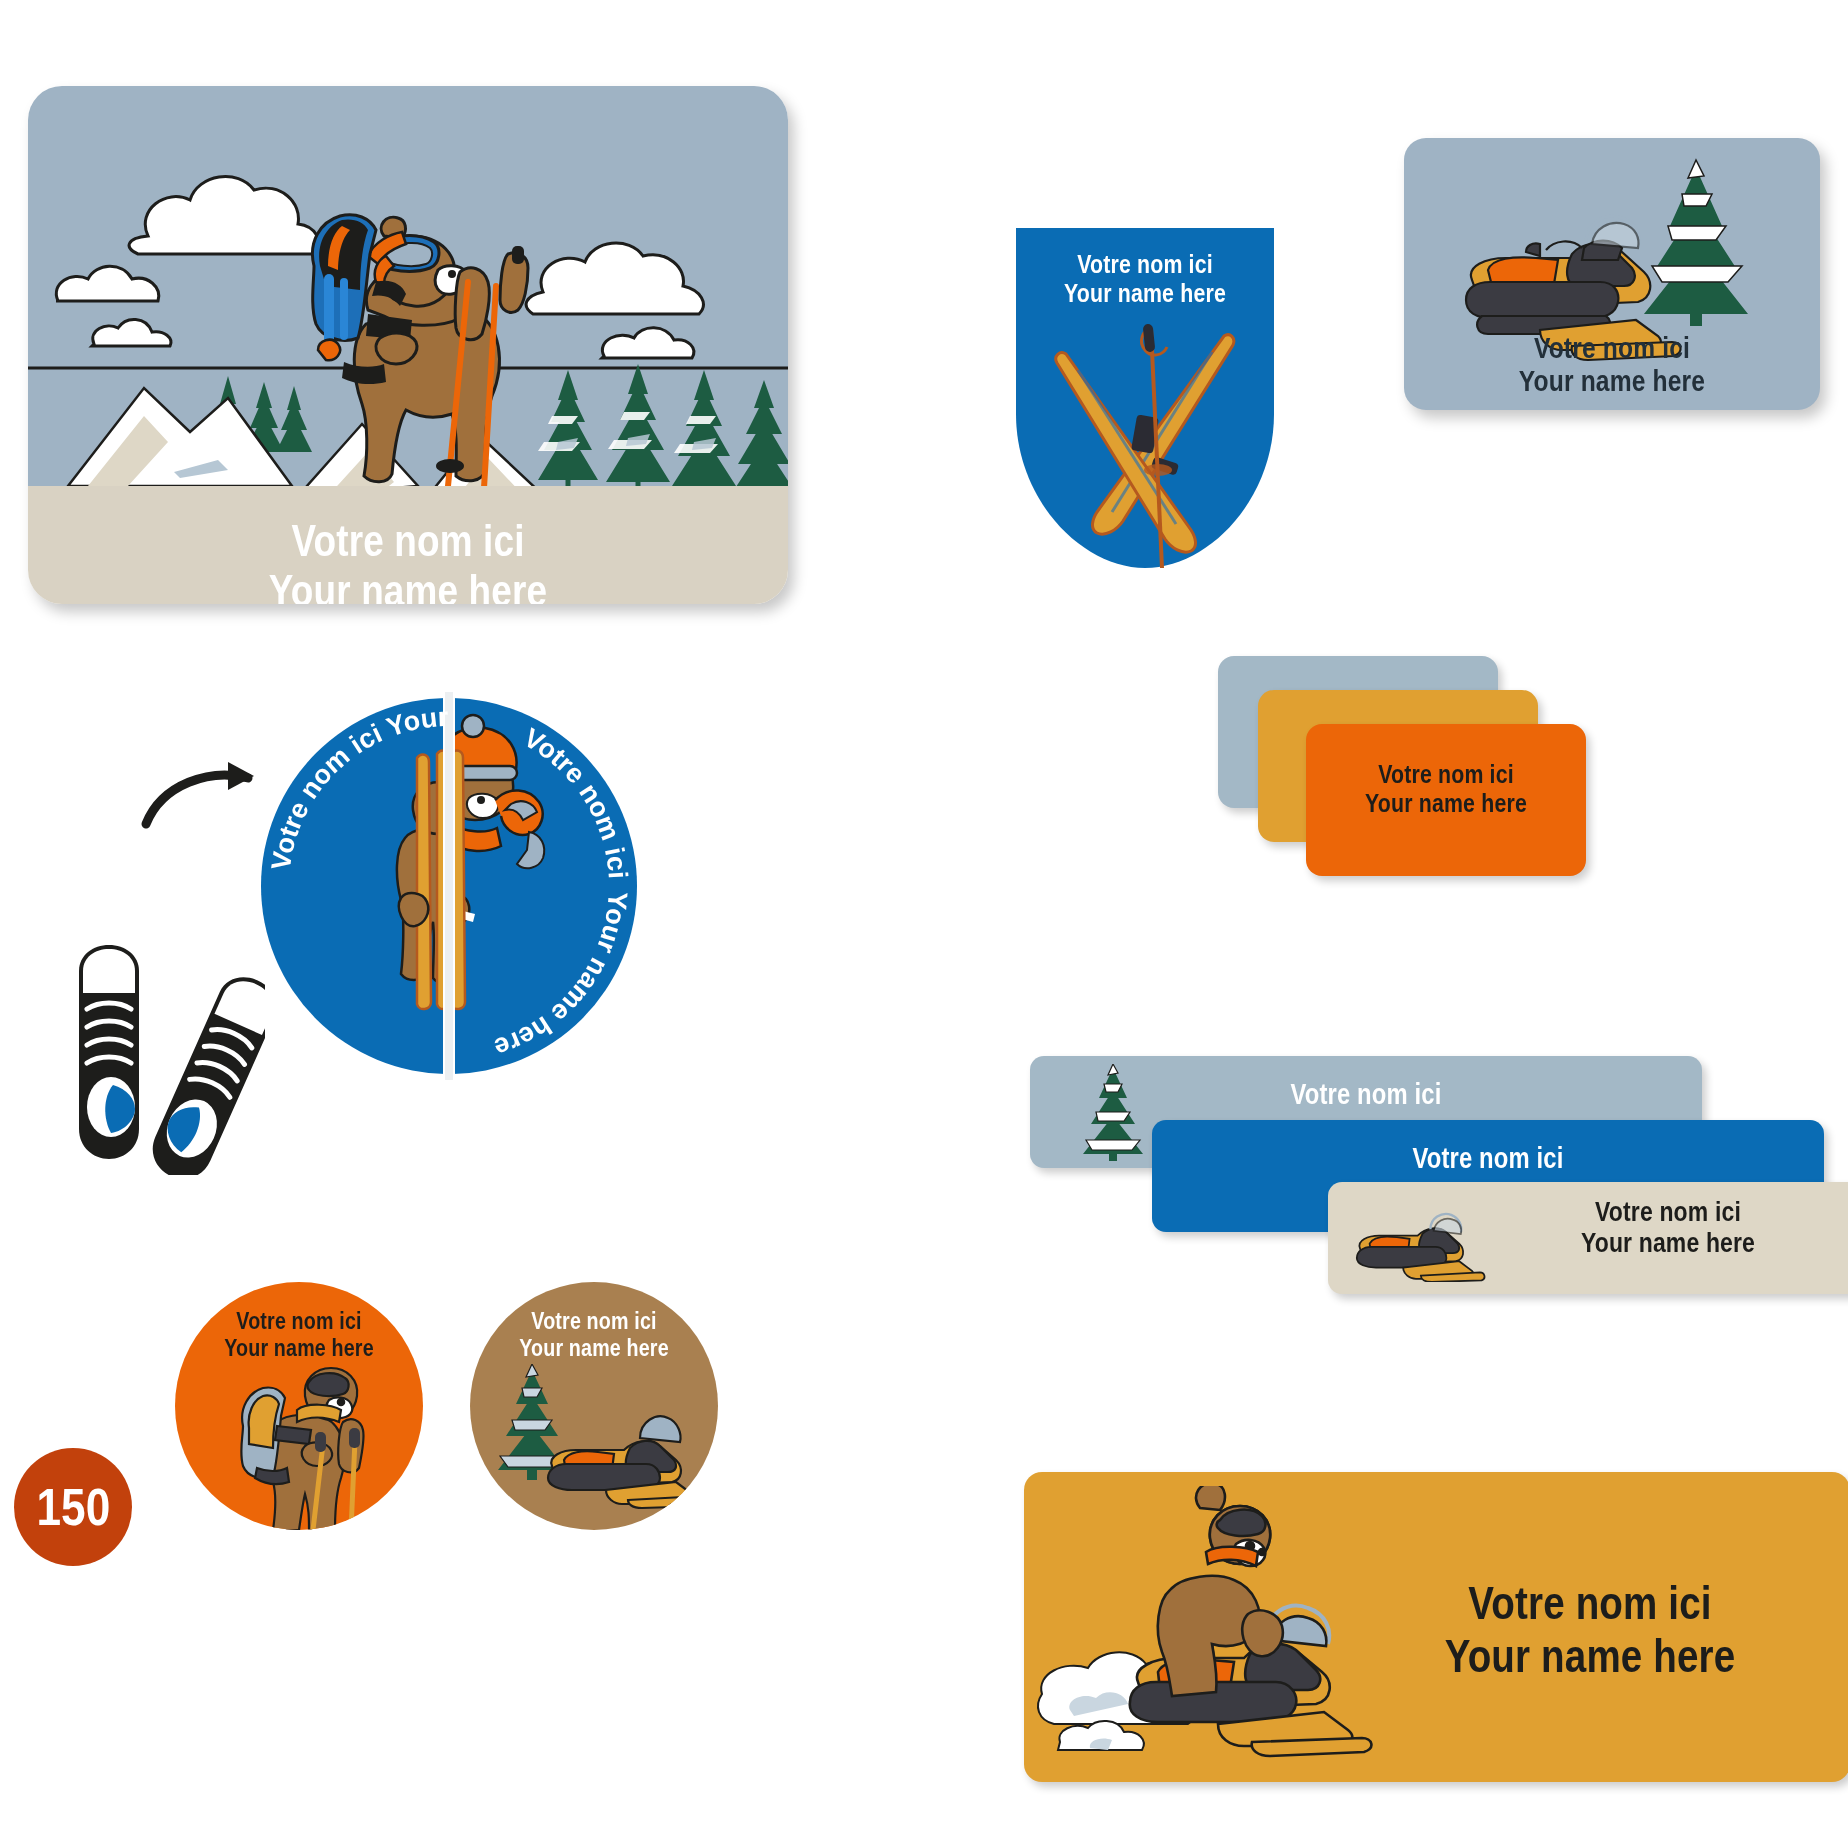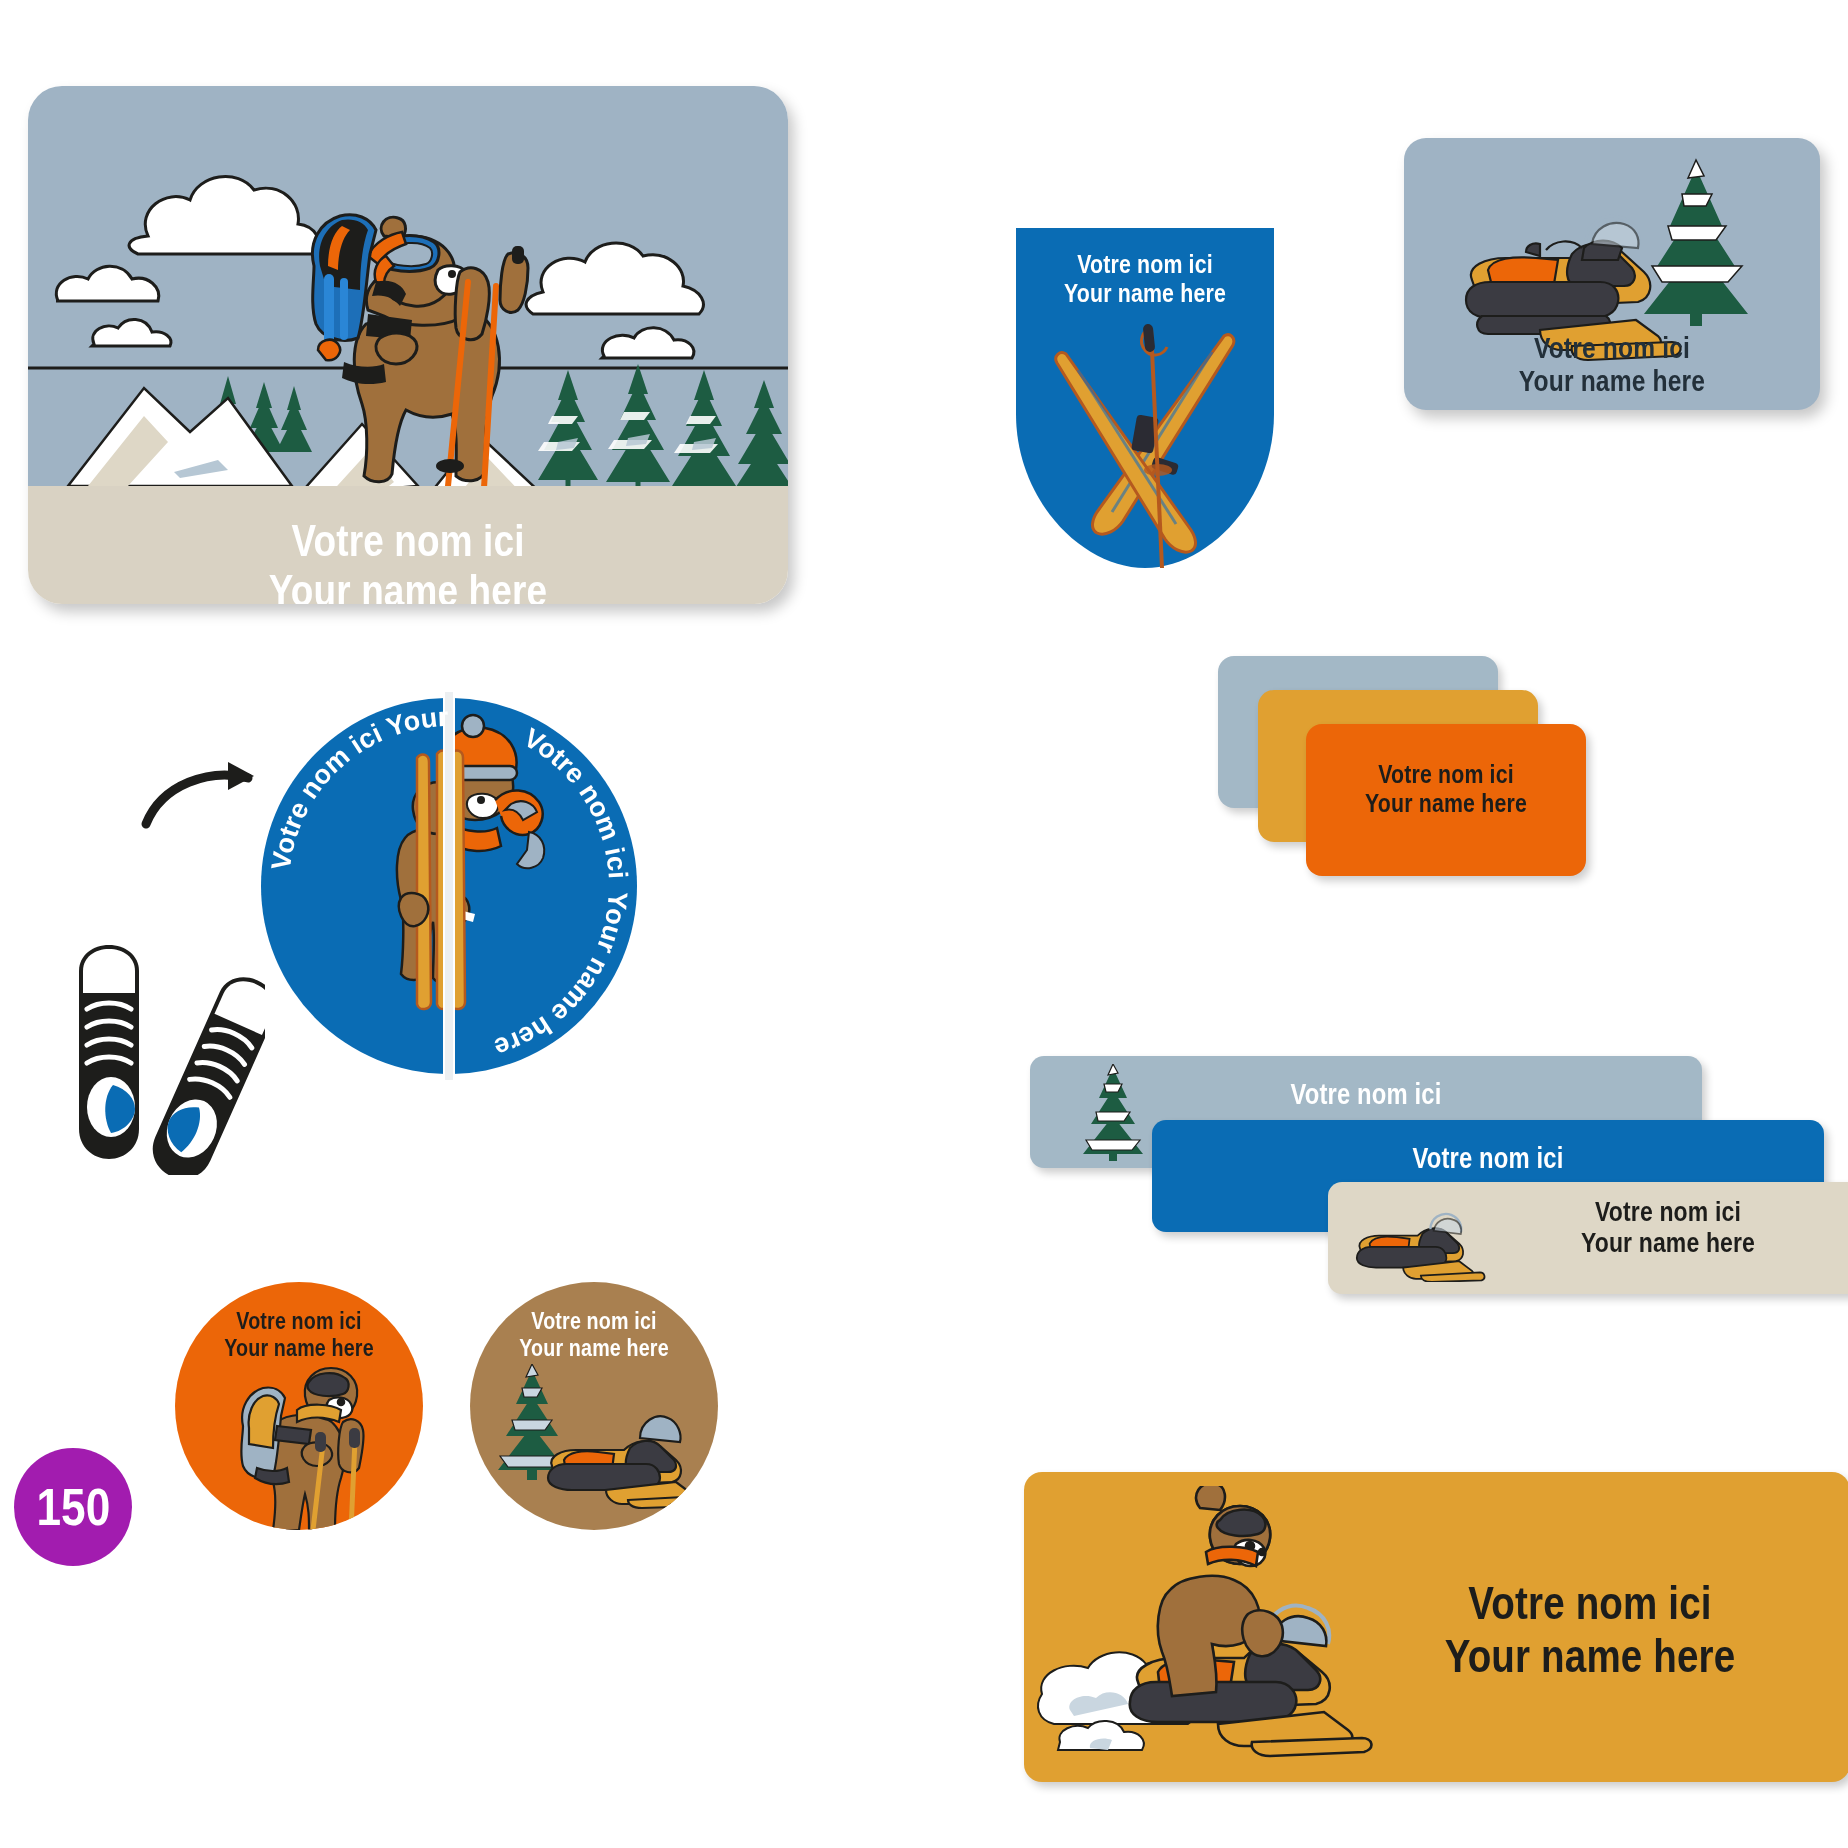--- a/index.html
+++ b/index.html
@@ -64,21 +64,21 @@
   #circ-orange{left:175px;top:1282px;width:248px;height:248px;border-radius:50%;background:#ec6608;overflow:hidden;}
   #circ-orange .txt{position:absolute;left:0;top:26px;width:100%;color:#1d1d1b;}
   #circ-orange .txt .l1{font-size:24px;}
   #circ-orange .txt .l2{font-size:24px;}
   #circ-brown{left:470px;top:1282px;width:248px;height:248px;border-radius:50%;background:#a98050;overflow:hidden;}
   #circ-brown .txt{position:absolute;left:0;top:26px;width:100%;color:#ffffff;}
   #circ-brown .txt .l1{font-size:24px;}
   #circ-brown .txt .l2{font-size:24px;}
 
   
-  #badge150{left:14px;top:1448px;width:118px;height:118px;border-radius:50%;background:#a21caf;
+  #badge150{left:14px;top:1448px;width:118px;height:118px;border-radius:50%;background:#c2410c;
             display:flex;align-items:center;justify-content:center;}
   #badge150 span{color:#fff;font-size:52px;font-weight:700;
                  font-family:"Liberation Sans Narrow","Liberation Sans",sans-serif;
                  transform:scaleX(.85);}
 
   
   #banner{left:1024px;top:1472px;width:826px;height:310px;background:#e0a031;border-radius:18px;overflow:hidden;}
   #banner .txt{position:absolute;right:60px;top:105px;width:400px;color:#1d1d1b;}
   #banner .txt .l1{font-size:47px;}
   #banner .txt .l2{font-size:47px;}

